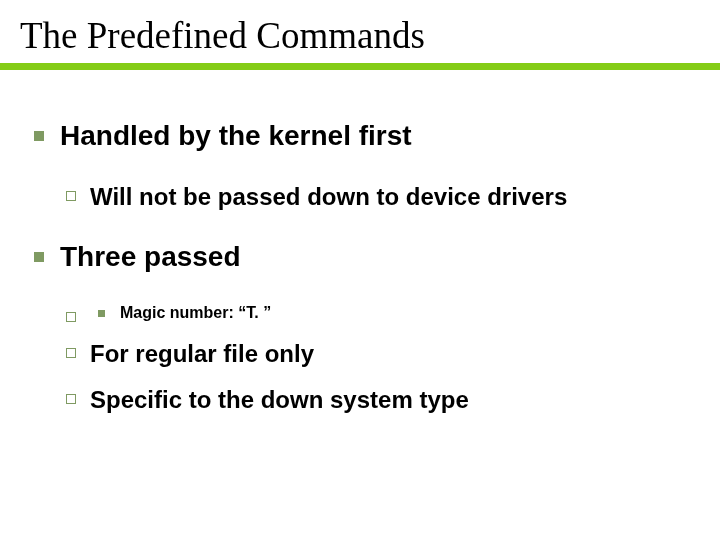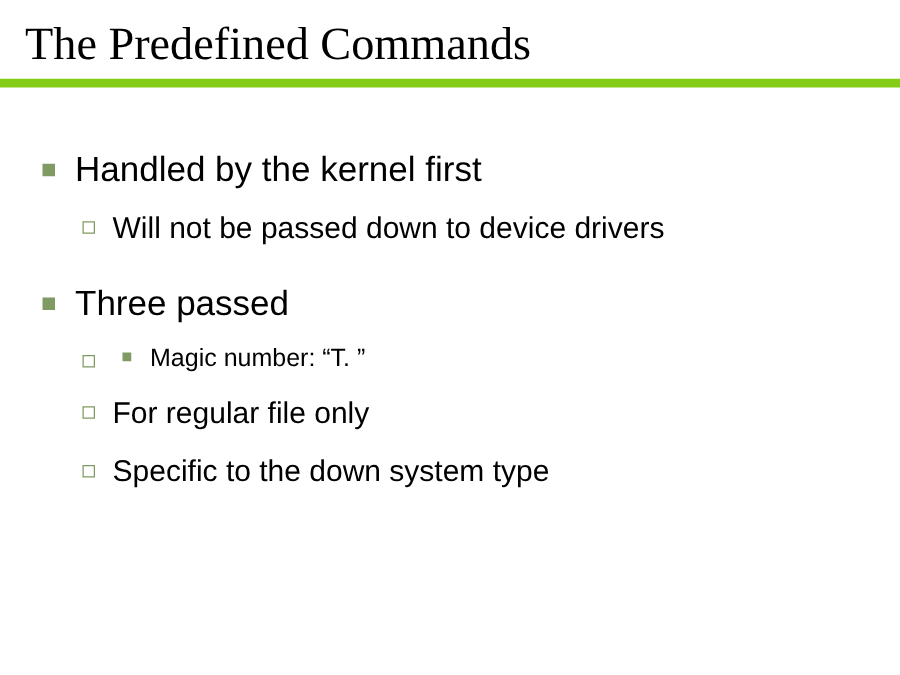--- a/index.html
+++ b/index.html
@@ -25,20 +25,21 @@
   .title {
     font-family: Garamond, "Times New Roman", Georgia, serif;
     font-size: 37px;
     font-weight: 400;
     color: #000;
     margin: 0;
     letter-spacing: 0;
   }
   .body {
     padding: 48px 30px 0 30px;
+    font-weight: bold;
   }
   ul.l1, ul.l2, ul.l3 {
     list-style: none;
     margin: 0;
     padding: 0;
   }
   ul.l1 > li {
     position: relative;
     padding-left: 30px;
     margin-bottom: 26px;
@@ -50,21 +51,21 @@
     content: "";
     position: absolute;
     left: 4px;
     top: 13px;
     width: 10px;
     height: 10px;
     background: #7f9a62;
     display: block;
   }
   ul.l2 {
-    margin-top: 14px;
+    margin-top: 28px;
   }
   ul.l2 > li {
     position: relative;
     padding-left: 30px;
     margin-bottom: 14px;
     font-size: 24px;
     color: #000;
     line-height: 1.35;
   }
   ul.l2 > li::before {
@@ -79,21 +80,21 @@
     display: block;
   }
   ul.l3 {
     margin-top: 10px;
     margin-bottom: 6px;
   }
   ul.l3 > li {
     position: relative;
     padding-left: 30px;
     margin-bottom: 10px;
-    font-size: 20px;
+    font-size: 16px;
     color: #000;
     line-height: 1.35;
   }
   ul.l3 > li::before {
     content: "";
     position: absolute;
     left: 8px;
     top: 8px;
     width: 7px;
     height: 7px;

